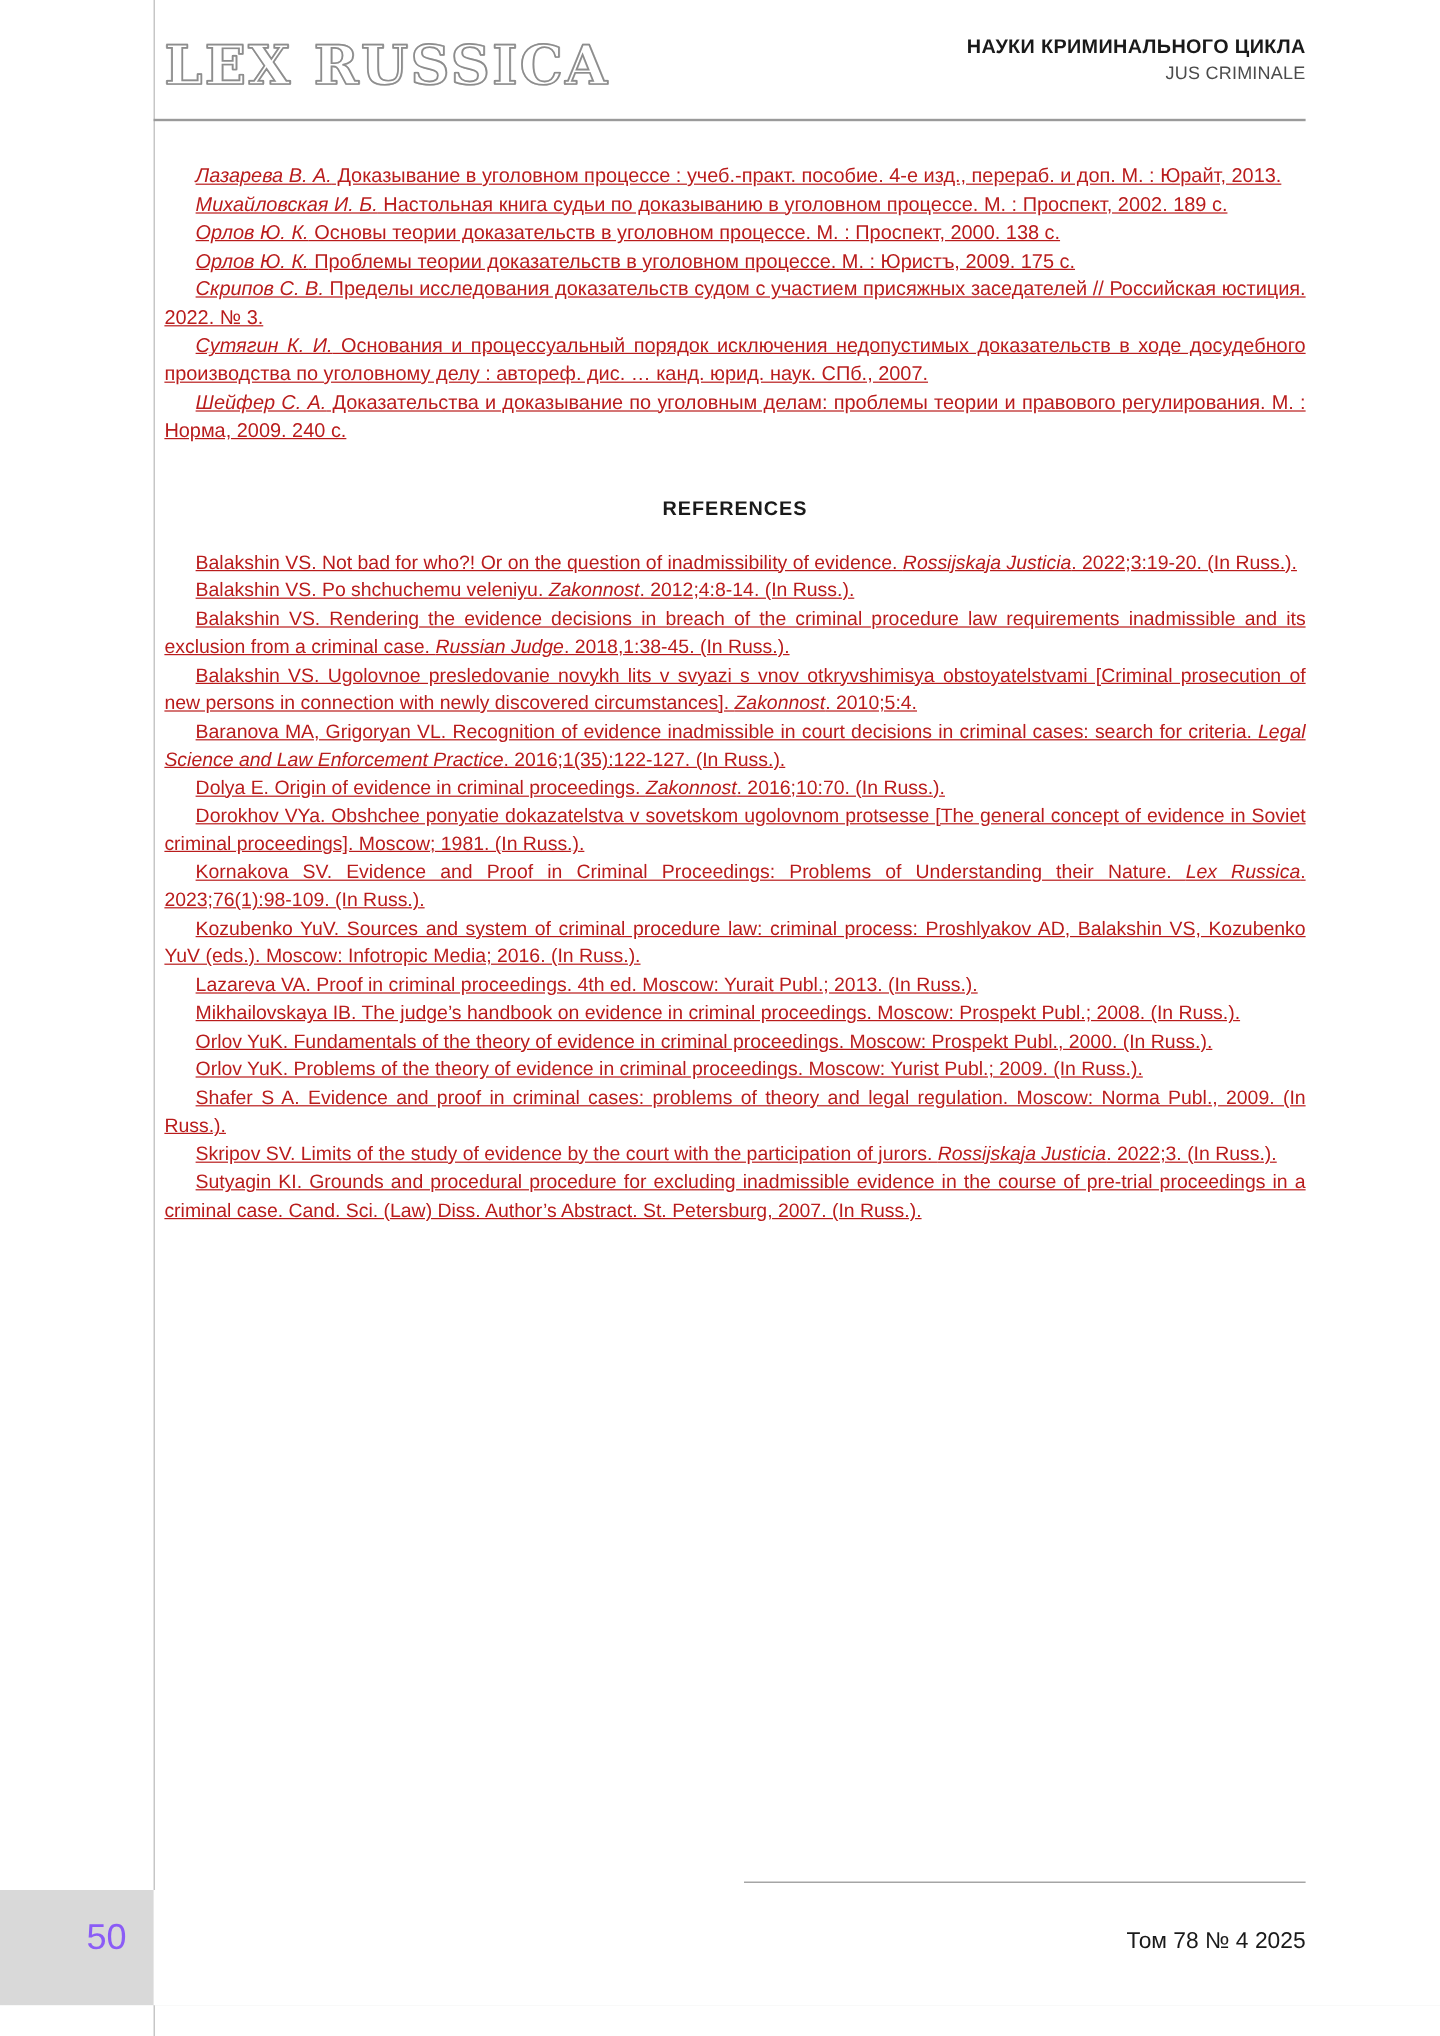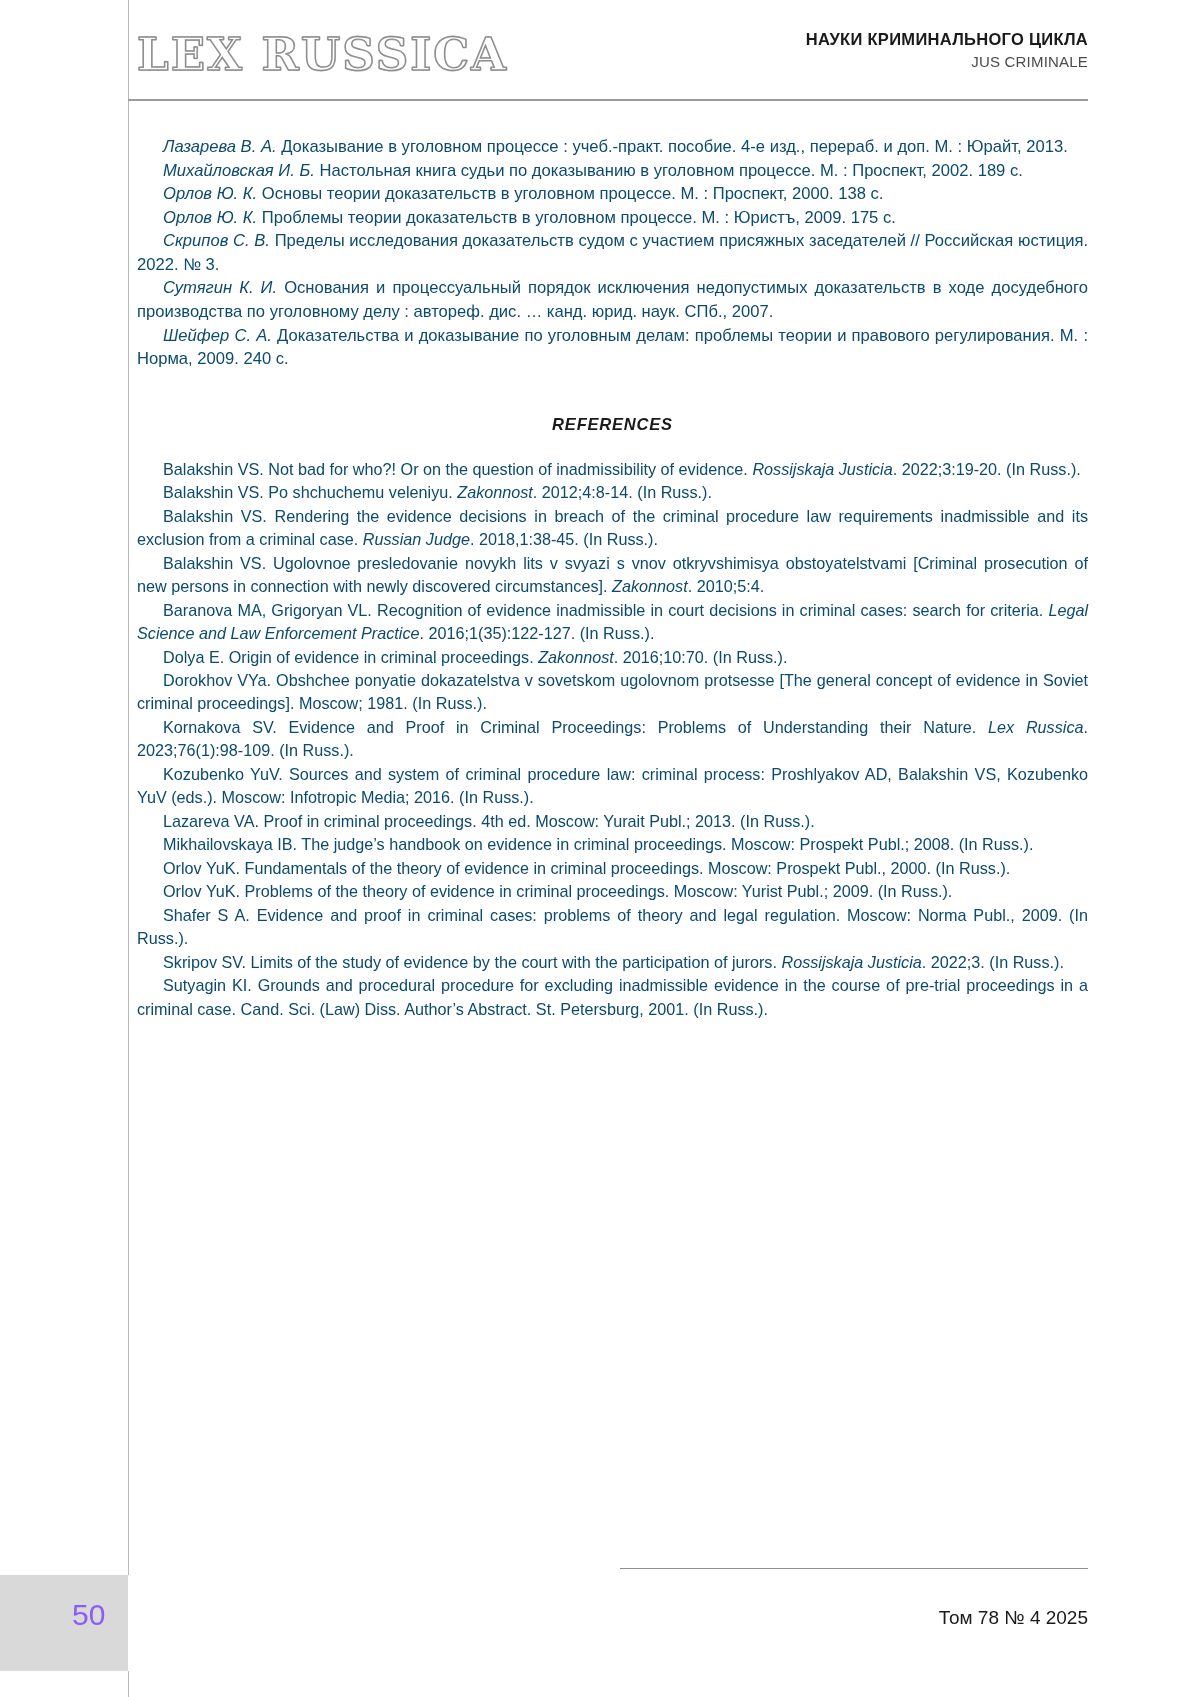--- a/index.html
+++ b/index.html
@@ -91,35 +91,35 @@
     right: 112px;
     top: 135px;
   }
   p.ref {
     margin: 0 0 0 0;
     font-size: 16.3px;
     line-height: 1.43;
     text-align: justify;
     text-indent: 26px;
     font-family: "Liberation Sans", sans-serif;
-    color: #0c4a6e;
+    color: #b91c1c;
     hyphens: manual;
+    text-decoration: underline;
   }
   .ru-block p.ref { font-size: 16.6px; line-height: 1.42; }
   .it { font-style: italic; }
 
   
   .refs-heading {
     margin-top: 44px;
     margin-bottom: 24px;
     text-align: center;
     font-size: 16.5px;
     font-weight: 700;
     letter-spacing: 0.8px;
-    font-style: italic;
   }
 
   .en-block p.ref {
     font-size: 16.2px;
     line-height: 1.45;
   }
 
   
   .footer-rule {
     position: absolute;
@@ -200,21 +200,21 @@
       <p class="ref"><span>Dolya E. Origin of evidence in criminal proceedings. </span><span class="it">Zakonnost</span><span>. 2016;10:70. (In Russ.).</span></p>
       <p class="ref"><span>Dorokhov VYa. Obshchee ponyatie dokazatelstva v sovetskom ugolovnom protsesse [The general concept of evidence in Soviet criminal proceedings]. Moscow; 1981. (In Russ.).</span><span class="it"></span><span></span></p>
       <p class="ref"><span>Kornakova SV. Evidence and Proof in Criminal Proceedings: Problems of Understanding their Nature. </span><span class="it">Lex Russica</span><span>. 2023;76(1):98-109. (In Russ.).</span></p>
       <p class="ref"><span>Kozubenko YuV. Sources and system of criminal procedure law: criminal process: Proshlyakov AD, Balakshin VS, Kozubenko YuV (eds.). Moscow: Infotropic Media; 2016. (In Russ.).</span><span class="it"></span><span></span></p>
       <p class="ref"><span>Lazareva VA. Proof in criminal proceedings. 4th ed. Moscow: Yurait Publ.; 2013. (In Russ.).</span><span class="it"></span><span></span></p>
       <p class="ref"><span>Mikhailovskaya IB. The judge’s handbook on evidence in criminal proceedings. Moscow: Prospekt Publ.; 2008. (In Russ.).</span><span class="it"></span><span></span></p>
       <p class="ref"><span>Orlov YuK. Fundamentals of the theory of evidence in criminal proceedings. Moscow: Prospekt Publ., 2000. (In Russ.).</span><span class="it"></span><span></span></p>
       <p class="ref"><span>Orlov YuK. Problems of the theory of evidence in criminal proceedings. Moscow: Yurist Publ.; 2009. (In Russ.).</span><span class="it"></span><span></span></p>
       <p class="ref"><span>Shafer S A. Evidence and proof in criminal cases: problems of theory and legal regulation. Moscow: Norma Publ., 2009. (In Russ.).</span><span class="it"></span><span></span></p>
       <p class="ref"><span>Skripov SV. Limits of the study of evidence by the court with the participation of jurors. </span><span class="it">Rossijskaja Justicia</span><span>. 2022;3. (In Russ.).</span></p>
-      <p class="ref"><span>Sutyagin KI. Grounds and procedural procedure for excluding inadmissible evidence in the course of pre-trial proceedings in a criminal case. Cand. Sci. (Law) Diss. Author’s Abstract. St. Petersburg, 2001. (In Russ.).</span><span class="it"></span><span></span></p>
+      <p class="ref"><span>Sutyagin KI. Grounds and procedural procedure for excluding inadmissible evidence in the course of pre-trial proceedings in a criminal case. Cand. Sci. (Law) Diss. Author’s Abstract. St. Petersburg, 2007. (In Russ.).</span><span class="it"></span><span></span></p>
     </div>
 
   </div>
 
   <div class="footer-rule"></div>
   <div class="footer-band">
     <div class="footer-band-inner"></div>
   </div>
   <div class="page-number">50</div>
   <div class="issue-line">Том 78 № 4 2025</div>

